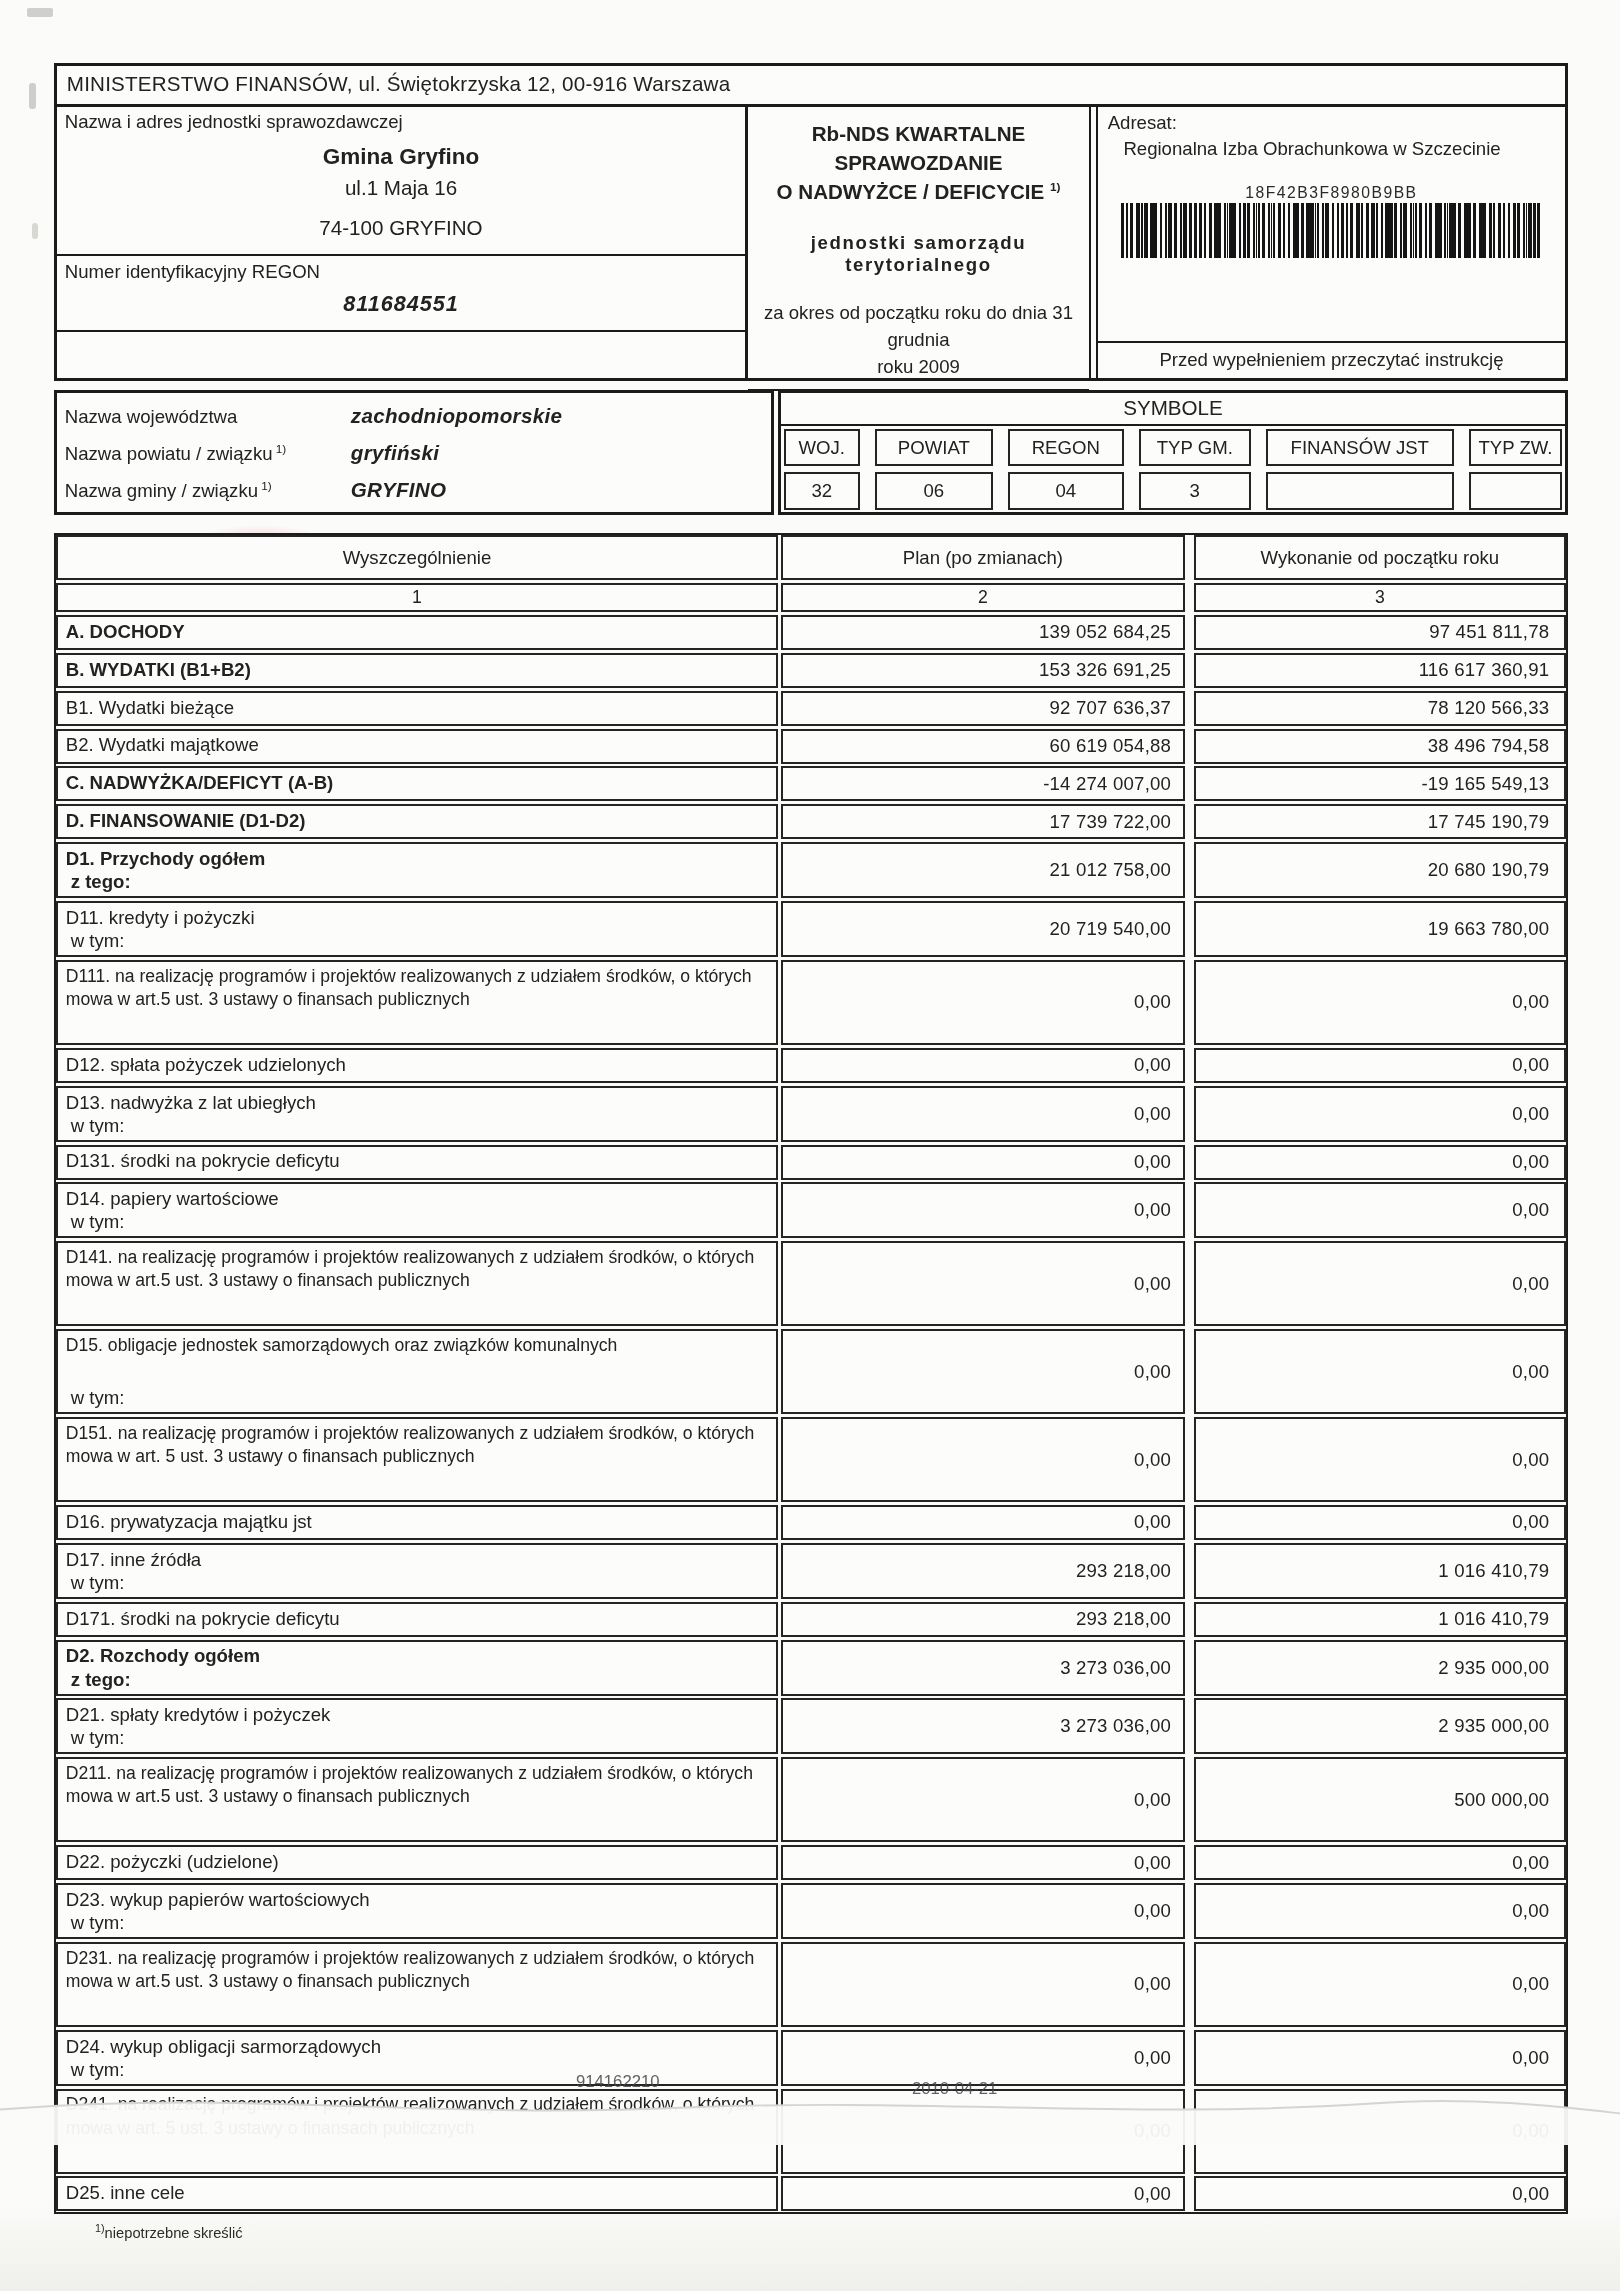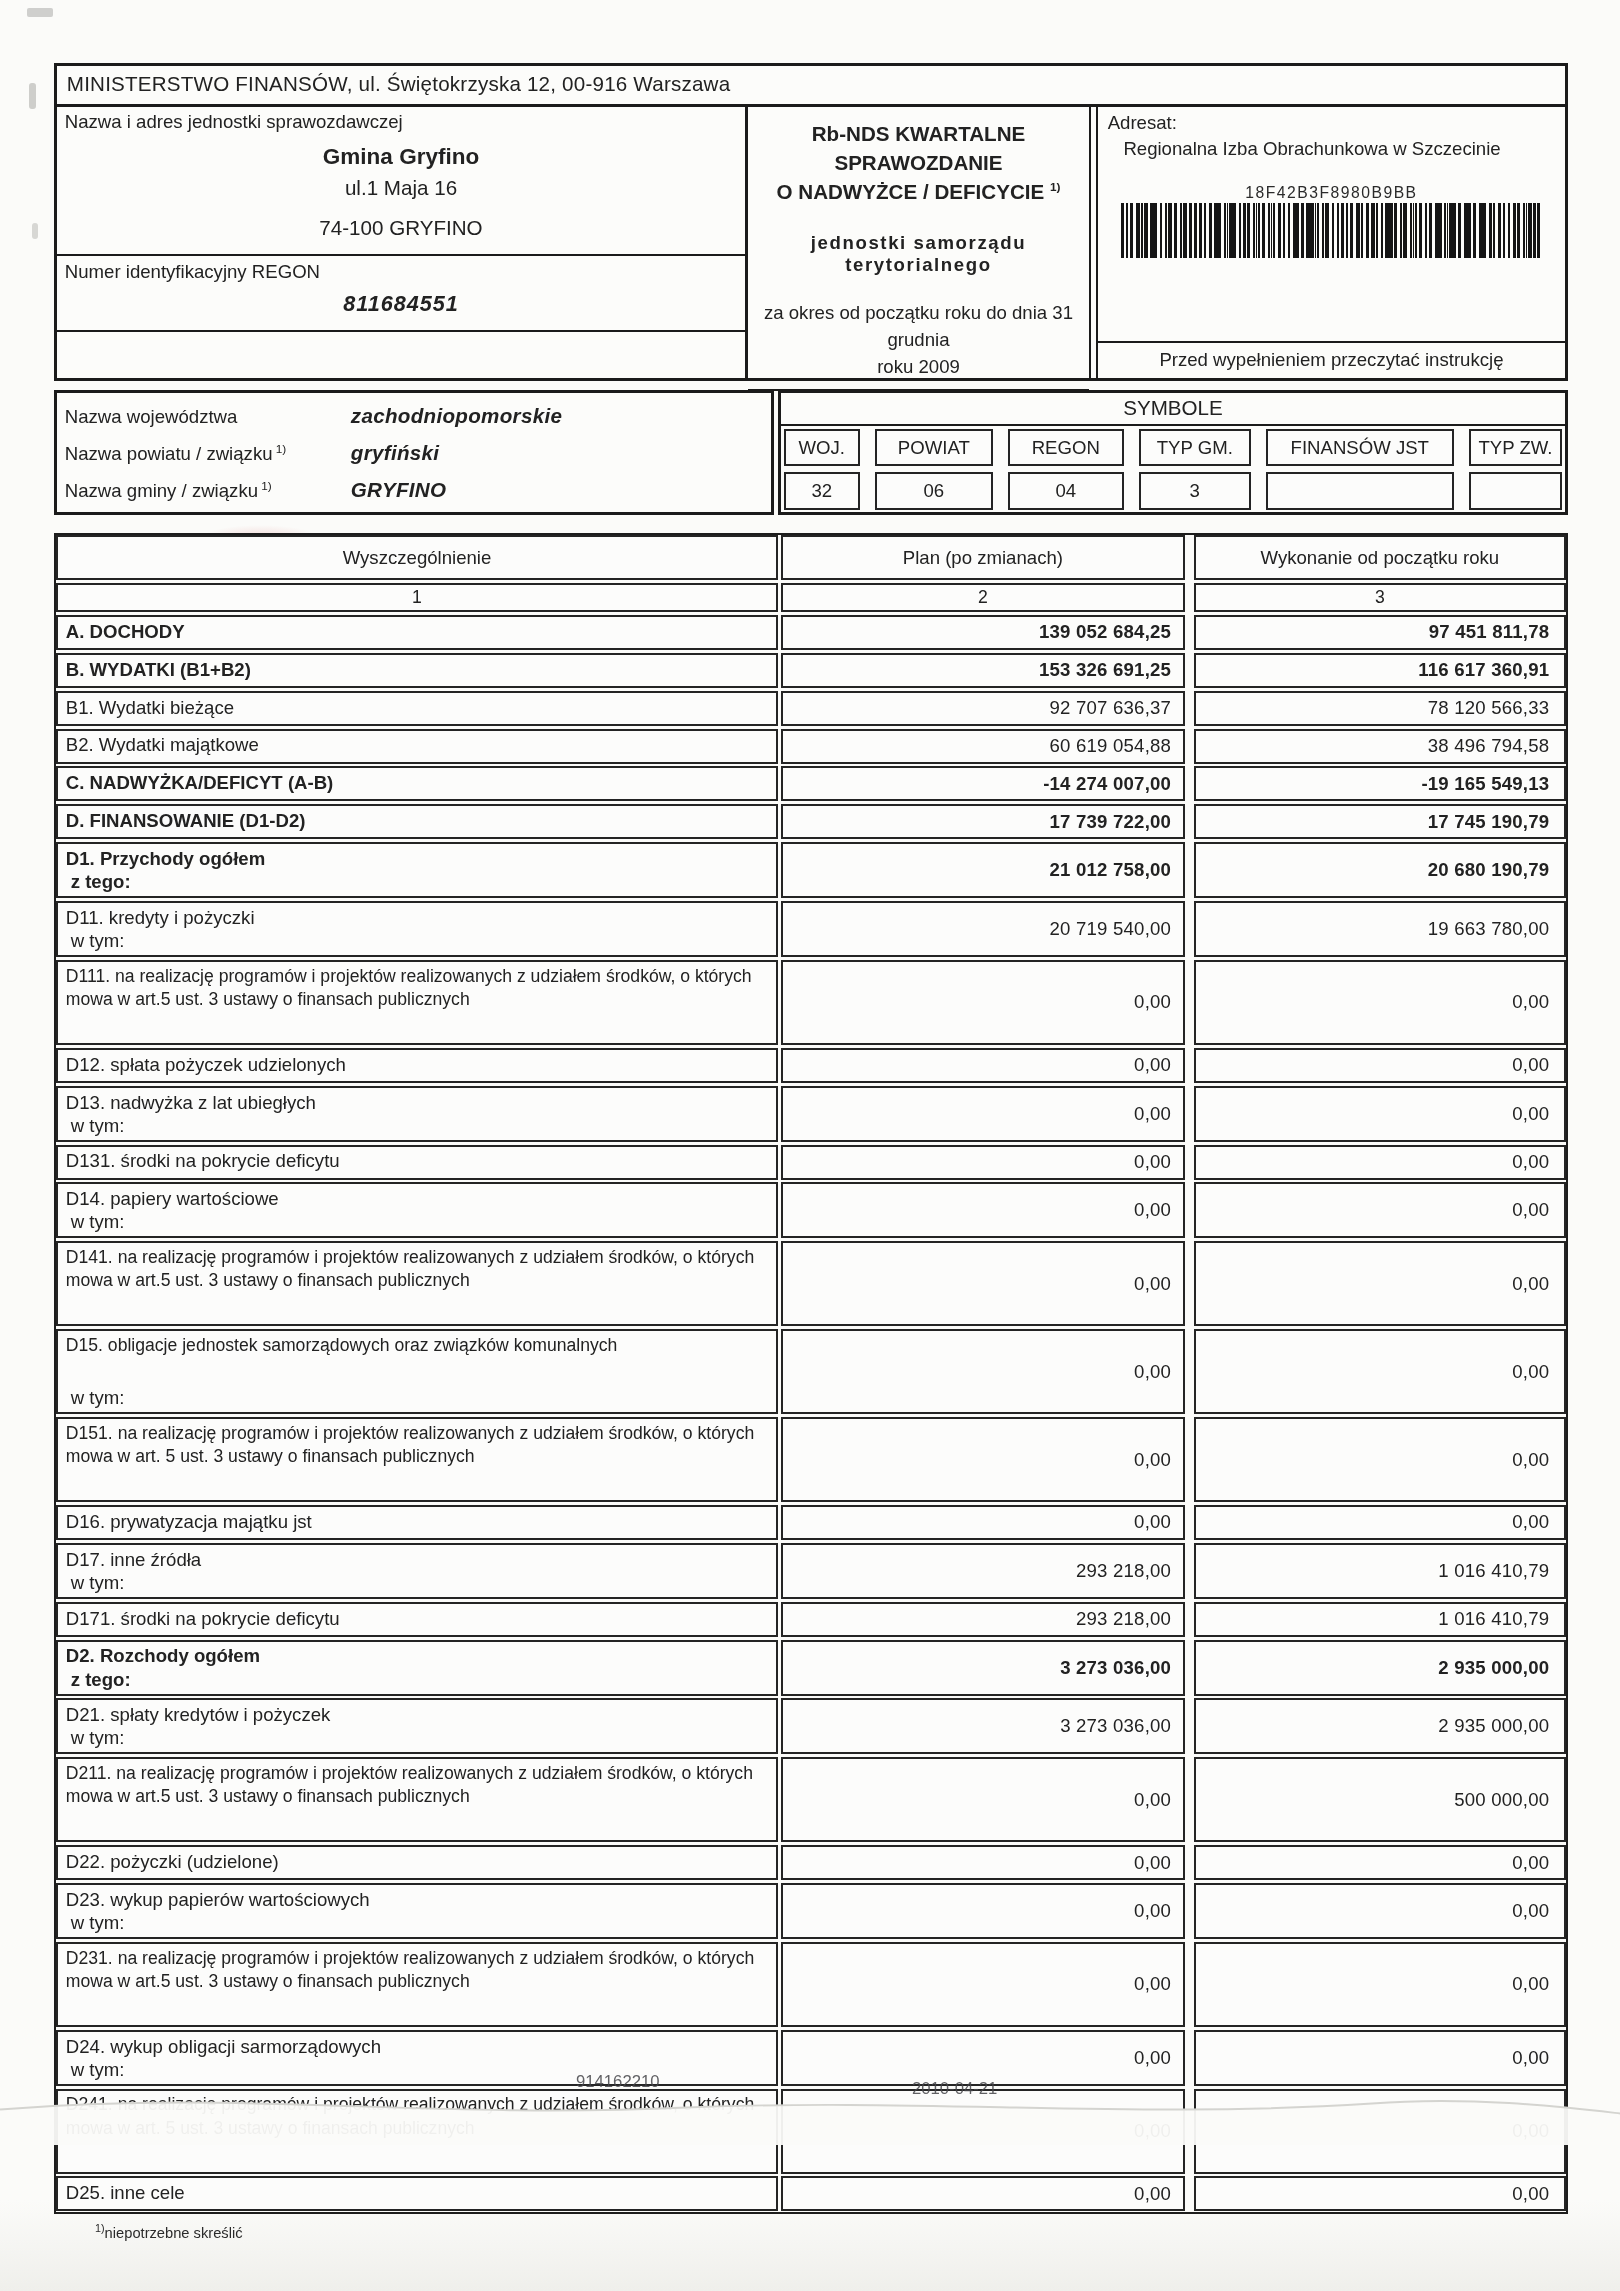--- a/index.html
+++ b/index.html
@@ -67,21 +67,21 @@
   .c1{width:722px;margin-right:2.9px;padding:2.9px 13.7px 2.9px 7.8px;display:flex;flex-direction:column;justify-content:space-between}
   .c2{width:404px;margin-right:8.8px;display:flex;align-items:center;justify-content:flex-end;padding-right:11.8px}
   .c3{flex:1;display:flex;align-items:center;justify-content:flex-end;padding-right:14.7px}
   .center{align-items:center;justify-content:center;display:flex;flex-direction:row;padding:0;text-align:center}
   .thead .cell{height:45px;font-size:18.6px}
   .tsub .cell{height:29px;font-size:17.6px}
   .rlabel{font-size:18.6px;line-height:1.3}
   .l .rlabel{font-size:17.6px;line-height:1.32}
   .rsub{font-size:18.6px;padding-left:4.9px}
   .num{font-size:18.6px;letter-spacing:0.2px}
-  .bold .rlabel,.bold .rsub,.bold.trow .num{font-weight:bold}
+  .bold .rlabel,.bold .rsub,.bold.trow .num{font-weight:normal}
   .bold .num{font-weight:normal}
   .trow.s{min-height:35px}
   .trow.m{min-height:51px}
   .trow.l{min-height:85px}
   .trow.bold .rlabel{font-weight:bold}
   .trow.bold .rsub{font-weight:bold}
 
   
   .footnote{margin:7.8px 0 0 41px;font-size:14.7px;color:#2b2b2b}
   .footnote sup{font-size:10.8px}

